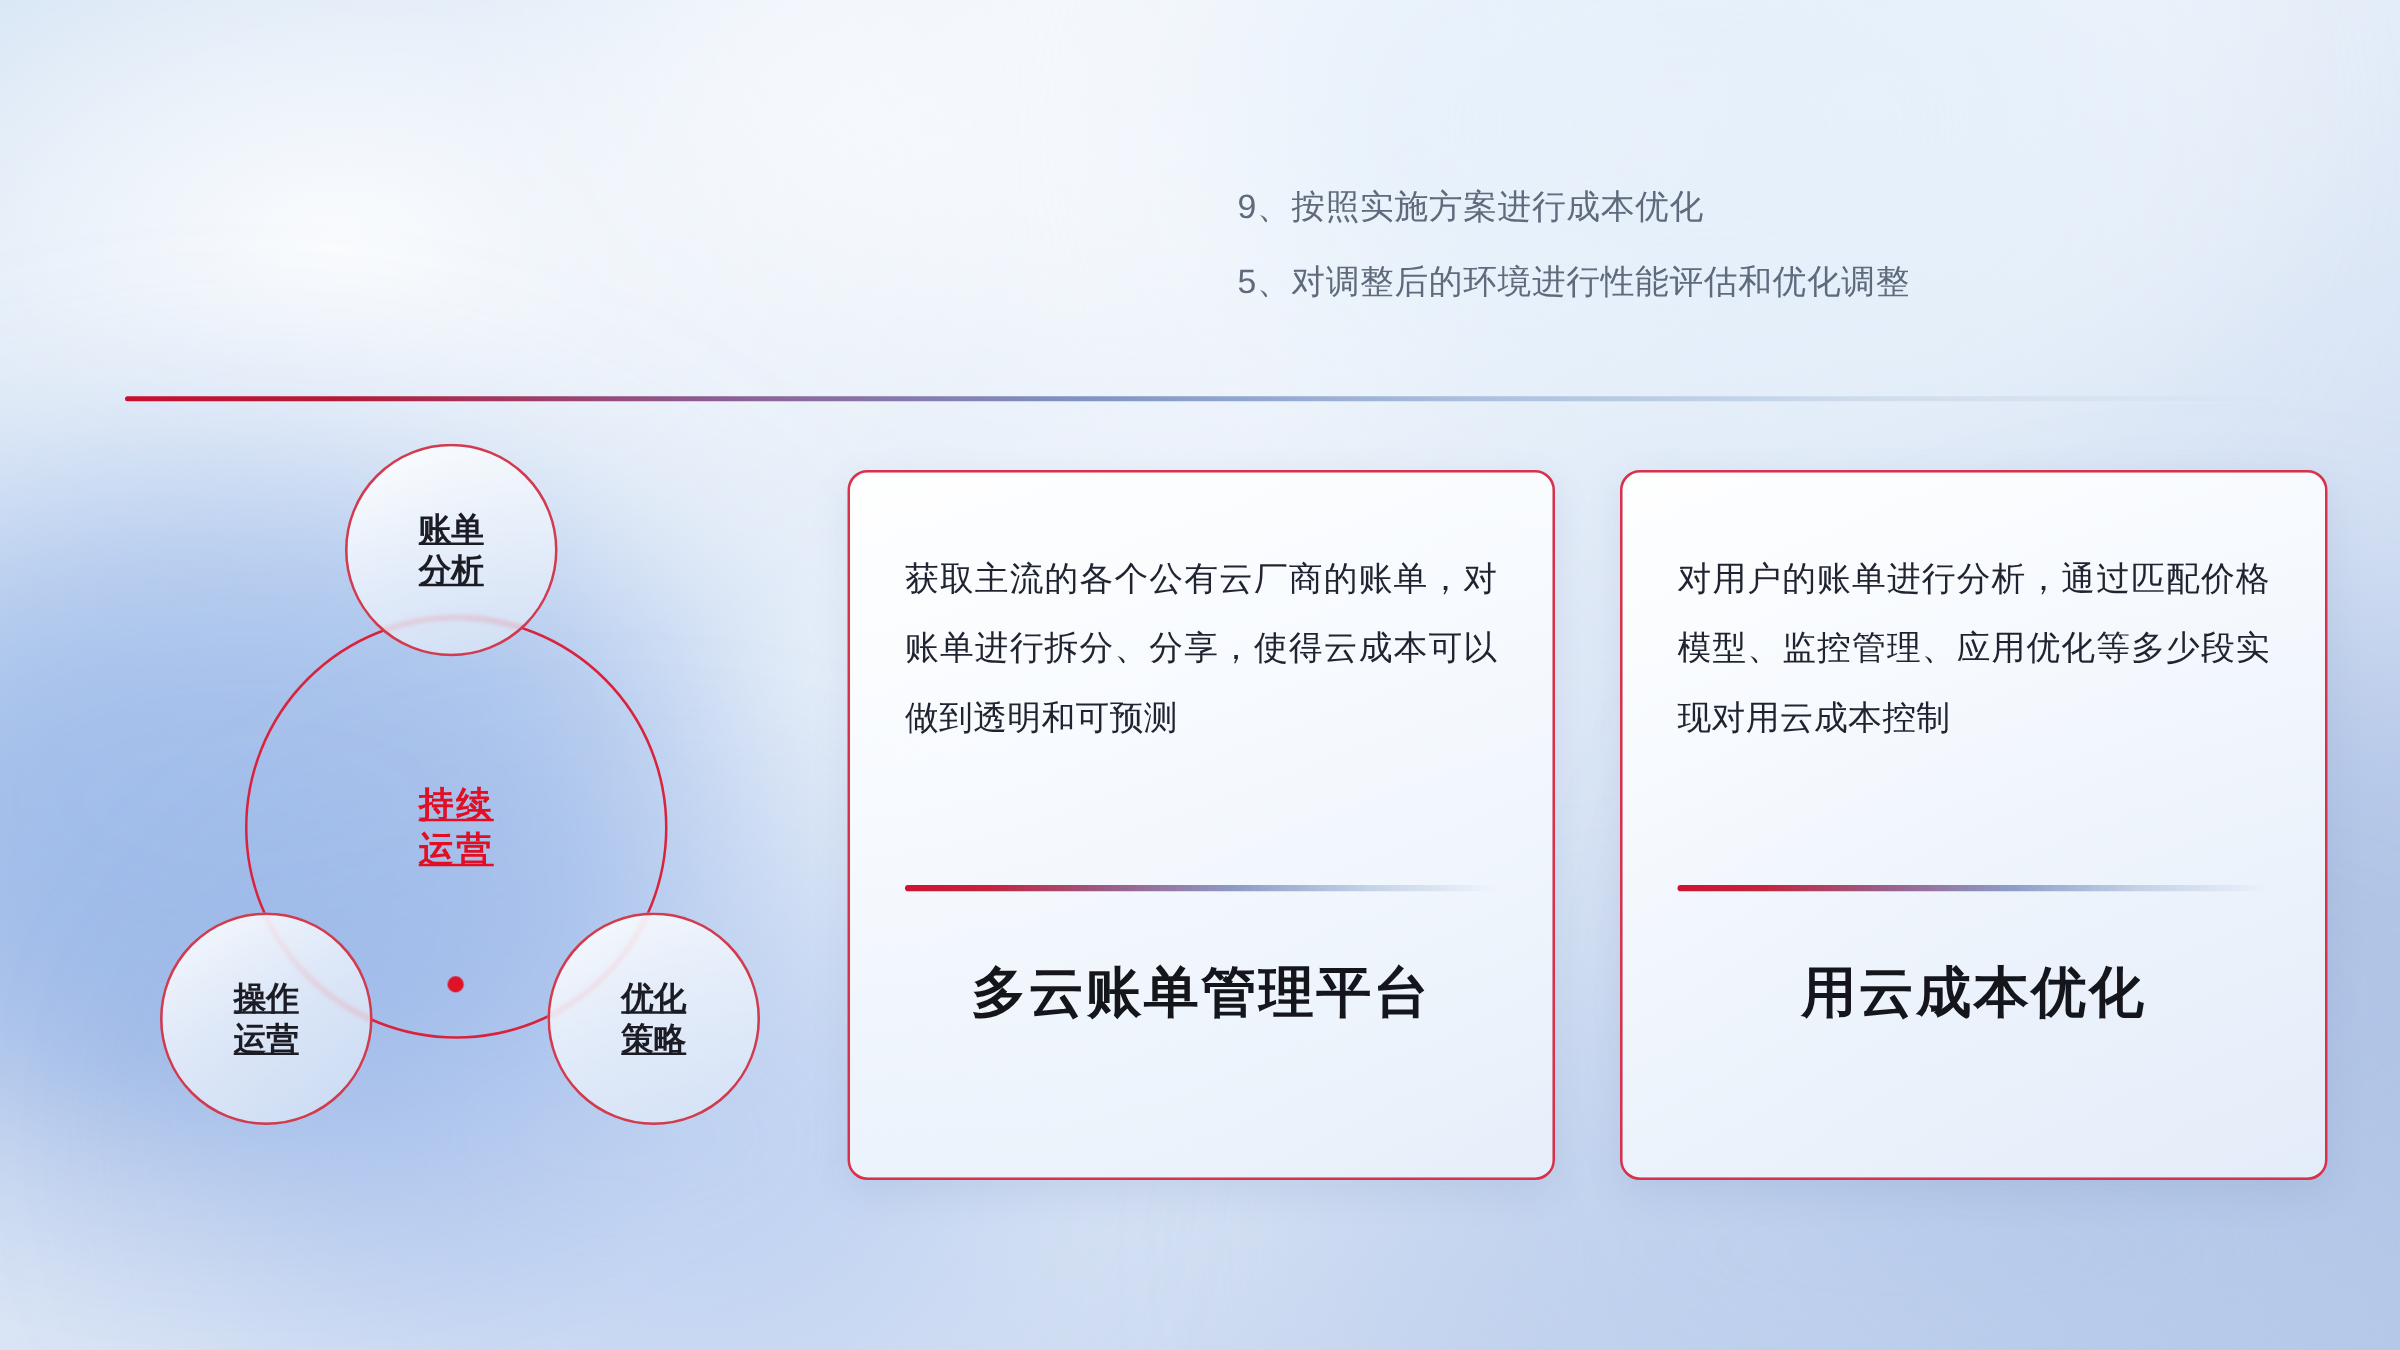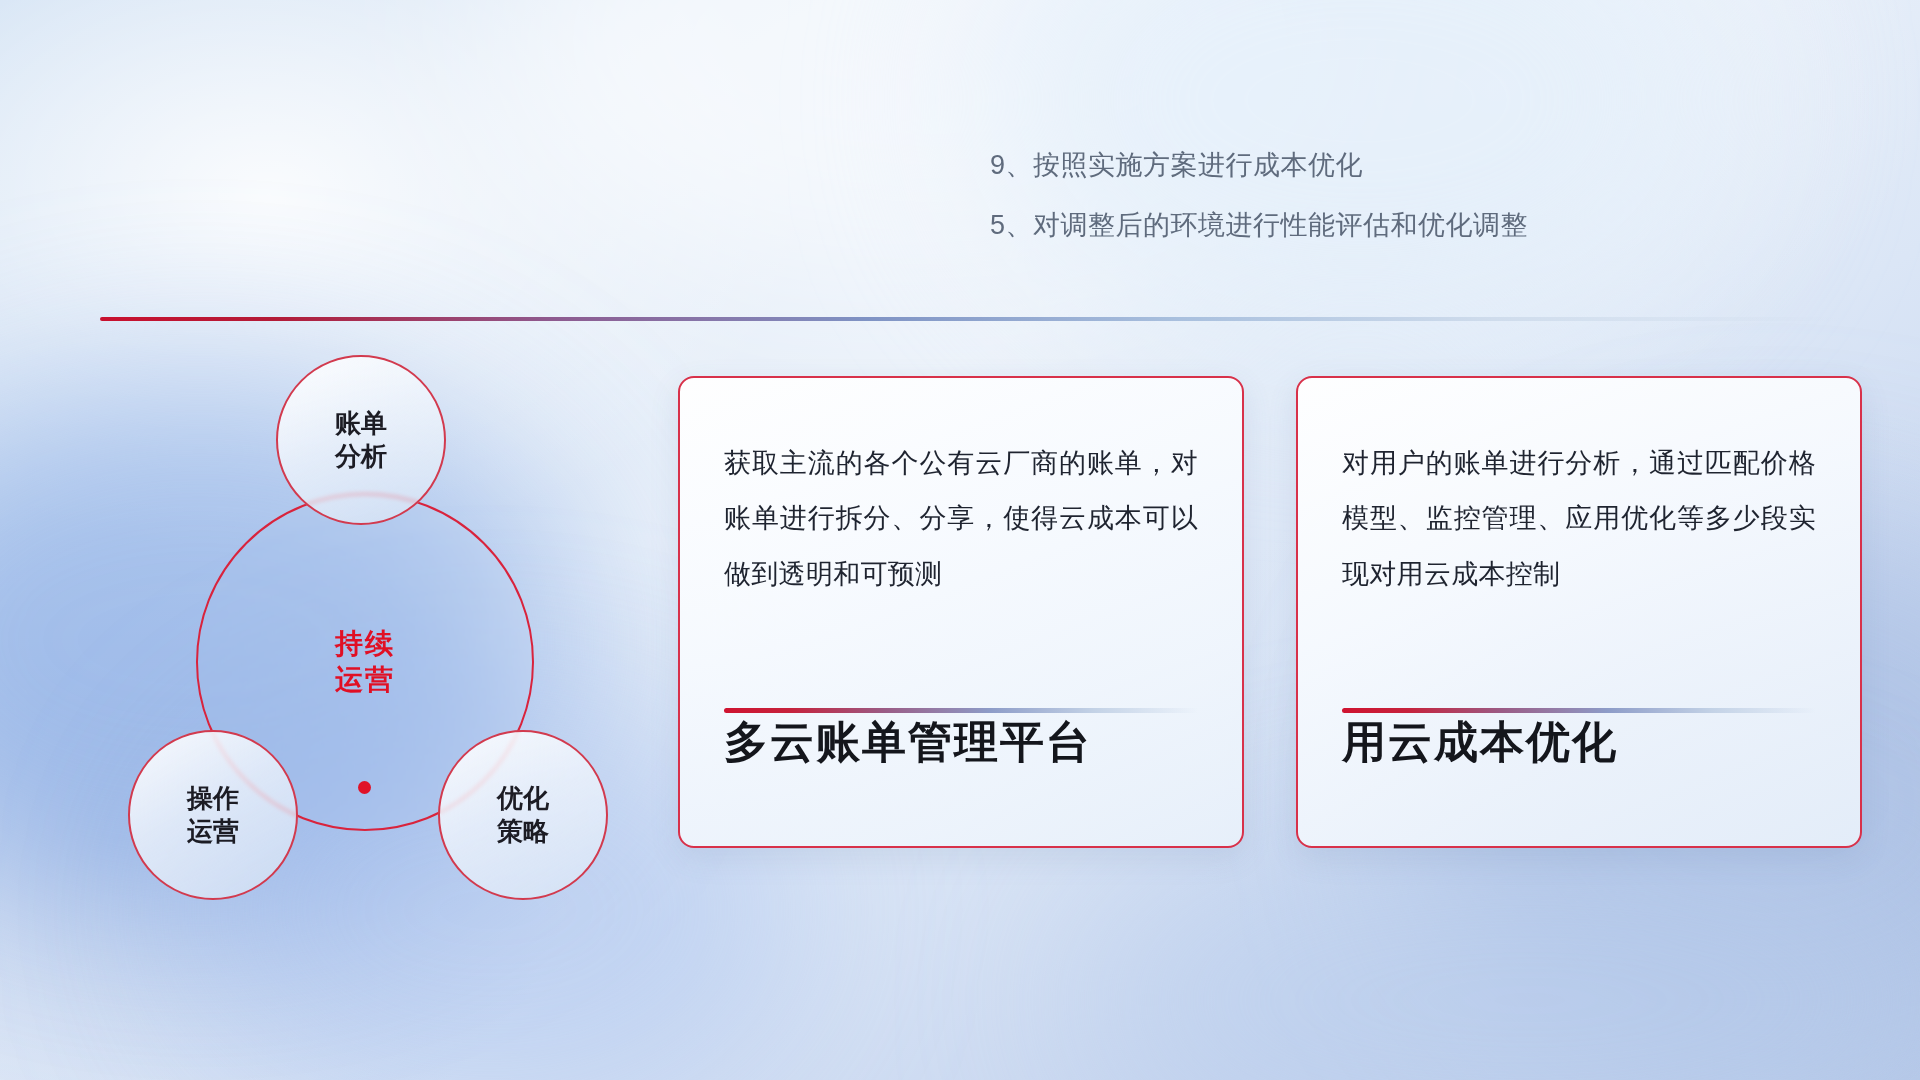--- a/index.html
+++ b/index.html
@@ -78,20 +78,21 @@
     display: flex;
     align-items: center;
     justify-content: center;
     text-align: right;
     color: #1c1c24;
     font-weight: bold;
     font-size: 26px;
     line-height: 1.28;
     background: linear-gradient(150deg, rgba(255,255,255,0.92) 0%, rgba(244,248,253,0.72) 45%, rgba(226,236,248,0.55) 100%);
     backdrop-filter: blur(2px);
+    text-decoration: underline;
   }
   .circle.small { width: 170px; height: 170px; }
   .circle.c-bill  { left: 176px; top: 10px; }
   .circle.c-oper  { left: 28px;  top: 385px; }
   .circle.c-opt   { left: 338px; top: 385px; }
 
   .circle.center {
     left: 96px;
     top: 148px;
     width: 338px;
@@ -111,21 +112,21 @@
     border-radius: 50%;
     background: #e01228;
   }
   .dot.d-top   { left: 258px; top: 436px; }
 
   
   .card {
     position: absolute;
     top: 376px;
     width: 566px;
-    height: 472px;
+    height: 568px;
     border: 2px solid #d8314a;
     border-radius: 16px;
     box-sizing: border-box;
     background: linear-gradient(160deg, rgba(255,255,255,0.96) 0%, rgba(248,251,255,0.92) 40%, rgba(234,242,251,0.88) 100%);
     box-shadow: 0 10px 30px rgba(80,110,160,0.12);
     padding: 58px 44px 16px 44px;
   }
   .card.card1 { left: 678px; }
   .card.card2 { left: 1296px; }
 
@@ -139,25 +140,26 @@
     height: 250px;
   }
   .card .card-rule {
     margin-top: 22px;
     width: 100%;
     height: 5px;
     border-radius: 3px;
     background: linear-gradient(90deg, #cf1330 0%, #c6223c 14%, #9a5c86 34%, #8d9cc8 56%, #c3d2e6 78%, rgba(226,234,245,0) 100%);
   }
   .card .card-title {
+    margin-top: 52px;
     color: #14161c;
     font-size: 44px;
     font-weight: bold;
     letter-spacing: 2px;
-    text-align: left;
+    text-align: center;
   }
 </style>
 </head>
 <body>
 
 <div id="slide">
 
   <div class="blob b5"></div>
   <div class="blob b3"></div>
   <div class="blob b1"></div>

